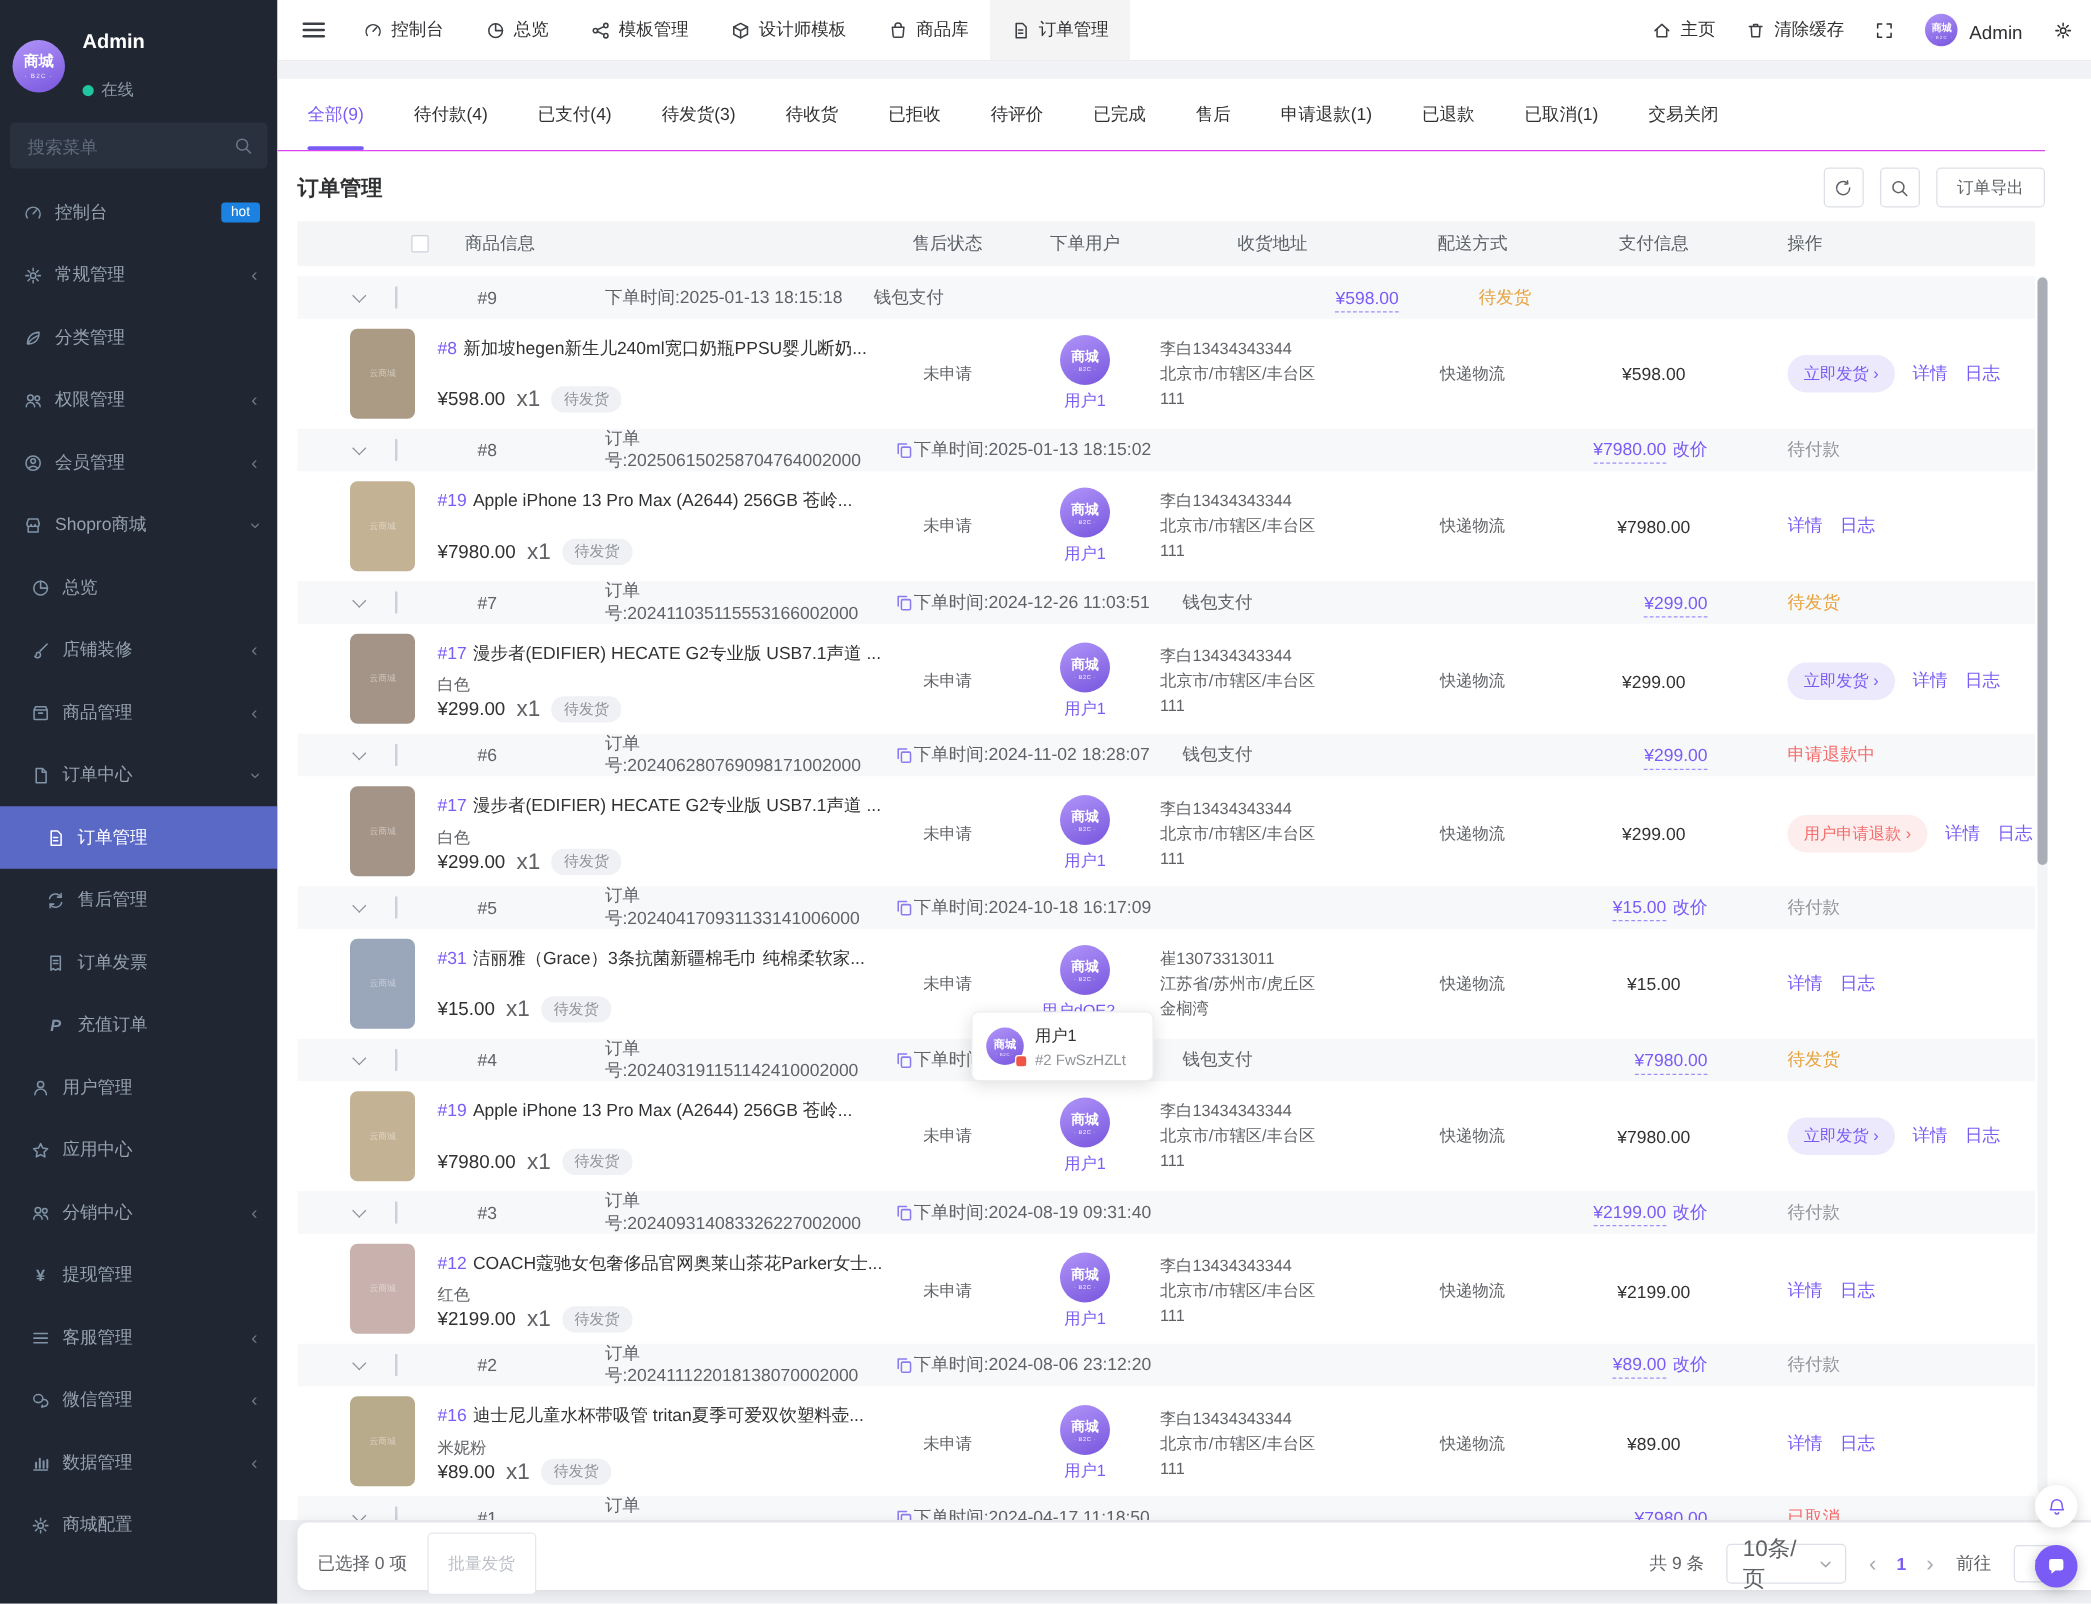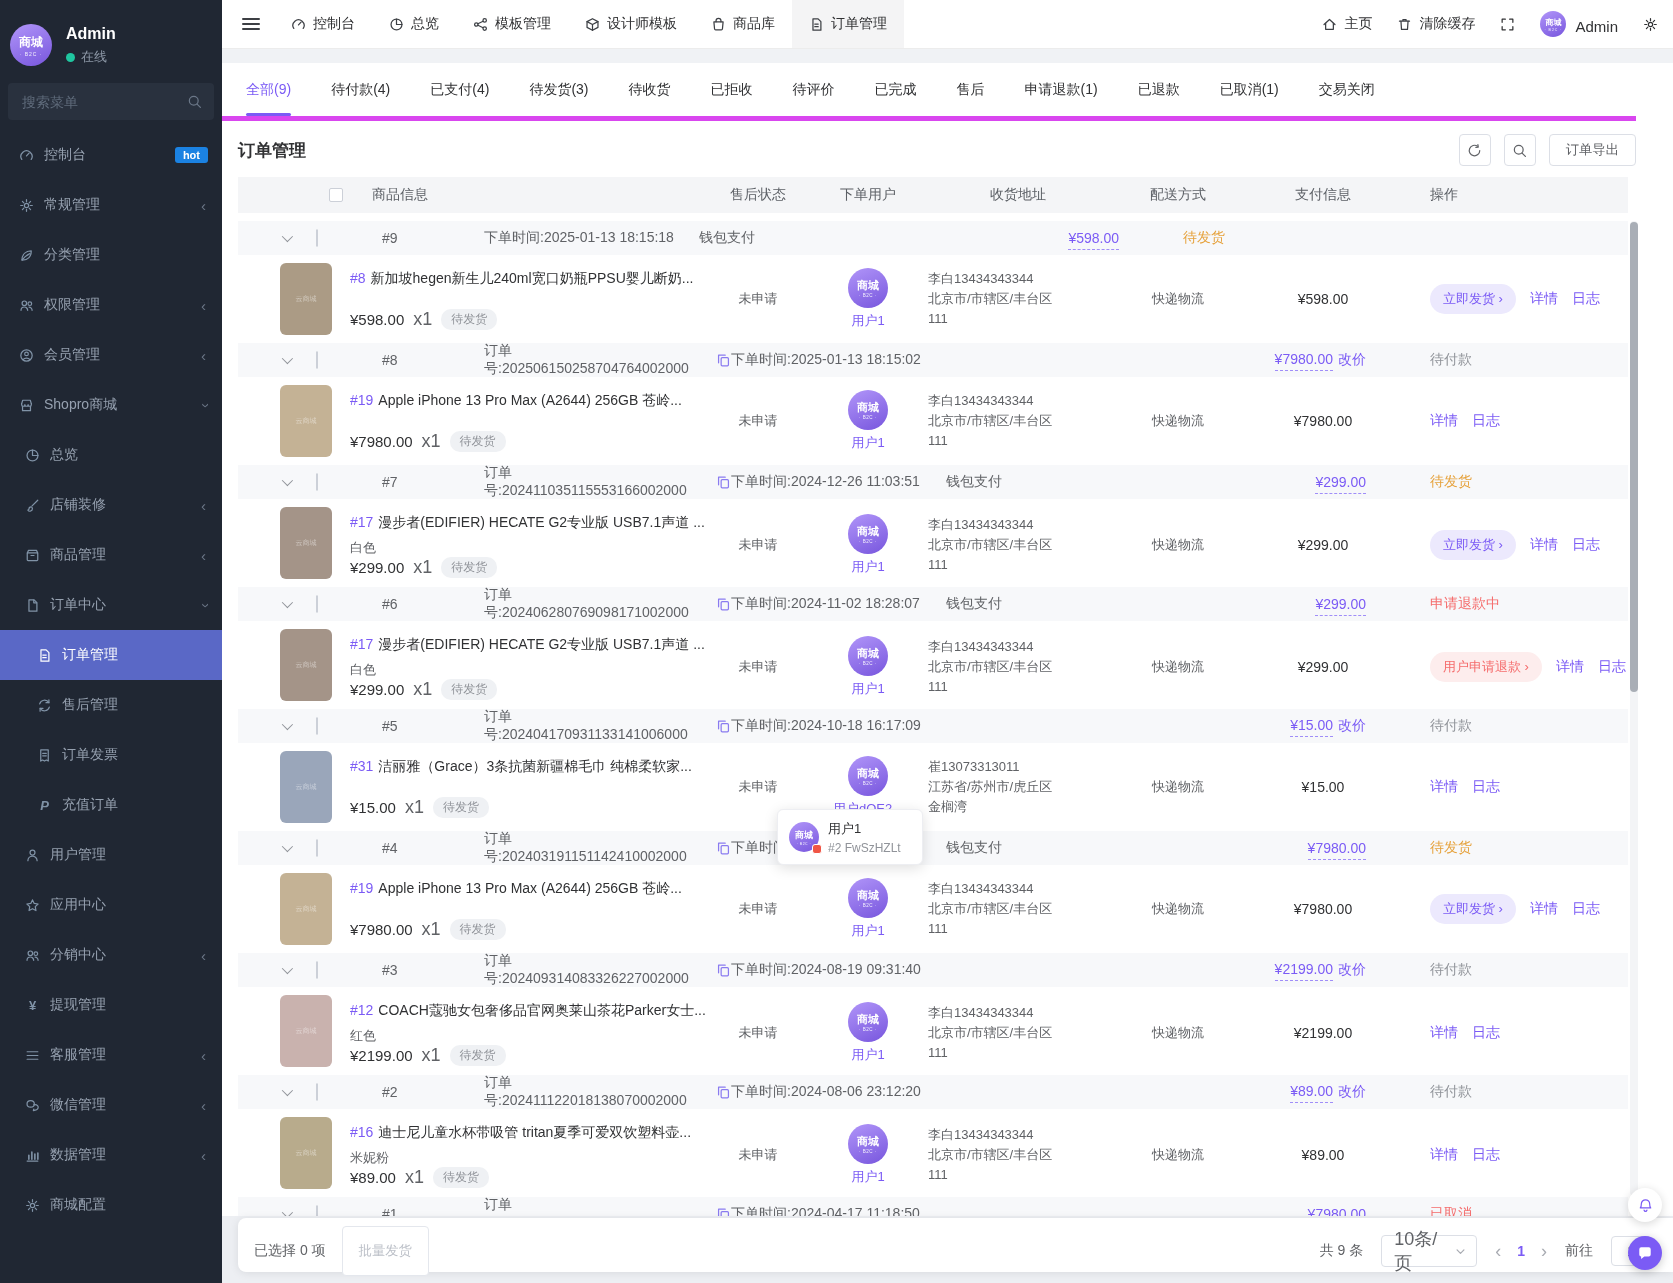--- a/index.html
+++ b/index.html
@@ -9,37 +9,37 @@
   .ico{display:inline-flex;align-items:center;justify-content:center;line-height:1}
   
   .sidebar{width:222px;min-width:222px;height:100%;background:#202733;position:relative;overflow:hidden}
   .brand{display:flex;align-items:center;gap:14px;padding:24px 10px 0 10px}
   .avatar{width:42px;height:42px;border-radius:50%;flex:none;
           background:linear-gradient(155deg,#ab8ff6 10%,#7d5ce0 90%);
           display:flex;flex-direction:column;align-items:center;justify-content:center;color:#fff}
   .avatar .at{font-size:12px;font-weight:700}
   .avatar .ab{font-size:5px;letter-spacing:1px;opacity:.9}
   .brand-name{font-size:16px;font-weight:700;color:#fff;line-height:1.2}
-  .online{display:flex;align-items:center;gap:6px;font-size:13px;color:#8e99a8;margin-top:5px}
+  .online{display:flex;align-items:center;gap:6px;font-size:13px;color:#8e99a8;margin-top:20px}
   .dot{width:9px;height:9px;border-radius:50%;background:#1fc6a0}
   .sidesearch{margin:17px 8px 0 8px;height:37px;background:#29313e;border-radius:4px;
               display:flex;align-items:center;padding:0 12px;gap:8px}
   .sidesearch input{flex:1;background:transparent;border:none;outline:none;color:#cfd6df;font-size:14px;min-width:0}
   .sidesearch input::placeholder{color:#5f6b7b}
   .sidesearch .ico{color:#6b7788}
   .menu{margin-top:10px}
   .mi{height:50px;display:flex;align-items:center;color:#96a1b0;font-size:14px;cursor:pointer;position:relative}
   .mi .ico{width:17px;margin-right:9px;color:#8093a7}
   .mi.d0{padding-left:18px}
   .mi.d1{padding-left:24px}
   .mi.d2{padding-left:36px}
   .mi.active{background:#5a68c6;color:#fff}
   .mi.active .ico{color:#fff}
   .badge-hot{margin-left:auto;margin-right:14px;background:#1b82e2;color:#fff;font-size:11px;
-             font-weight:700;padding:2px 8px;border-radius:3px}
+             font-weight:400;padding:2px 8px;border-radius:3px}
   .mchev{margin-left:auto;margin-right:16px;color:#6b7687;font-size:15px;line-height:1}
   .mchev.open{transform:rotate(-90deg)}
   .glyph{font-style:normal;font-size:13px}
   
   .main{flex:1;position:relative;height:100%;background:#fff;overflow:hidden}
   .navbar{height:49px;border-bottom:1px solid #ececec;display:flex;align-items:center;padding:0 15px 0 12px}
   .burger{width:18px;display:flex;flex-direction:column;gap:3px;margin:0 14px 0 8px;cursor:pointer}
   .burger i{height:2px;background:#3c3f44;border-radius:1px}
   .nav-tab{height:48px;display:flex;align-items:center;gap:7px;padding:0 17px;color:#303133;cursor:pointer}
   .nav-tab .ico{color:#3c3f44}
@@ -48,21 +48,21 @@
   .nav-link{display:flex;align-items:center;gap:7px;cursor:pointer}
   .nav-link .ico{color:#3c3f44}
   .nav-user{display:flex;align-items:center;gap:9px;cursor:pointer}
   .nav-user .avatar{width:26px;height:26px}
   .nav-user .avatar .at{font-size:8px}
   .nav-user .avatar .ab{font-size:3.5px}
   .nav-user .uname{font-size:15px;font-weight:500}
   .grayband{height:14px;background:#f0f2f5}
   
   .tabs{display:flex;gap:40px;height:58px;align-items:stretch;padding-left:24px;width:1414px;
-        border-bottom:5px solid #d946ef}
+        border-bottom:1px solid #d946ef}
   .tab{display:flex;align-items:center;position:relative;color:#303133;cursor:pointer;white-space:nowrap}
   .tab.active{color:#7B5BF5}
   .tab.active::after{content:'';position:absolute;left:0;right:0;bottom:0;height:3px;background:#7B5BF5;border-radius:2px}
   
   .toolbar{display:flex;align-items:center;width:1414px;padding:13px 0 11px 16px}
   .ptitle-h{font-size:17px;font-weight:600;color:#303133}
   .tool-right{margin-left:auto;display:flex;gap:13px;align-items:center}
   .icon-btn{width:32px;height:32px;border:1px solid #dcdfe6;border-radius:4px;background:#fff;color:#606266;
             display:flex;align-items:center;justify-content:center;cursor:pointer}
   .btn{height:32px;padding:0 16px;border:1px solid #dcdfe6;border-radius:4px;background:#fff;color:#606266;

